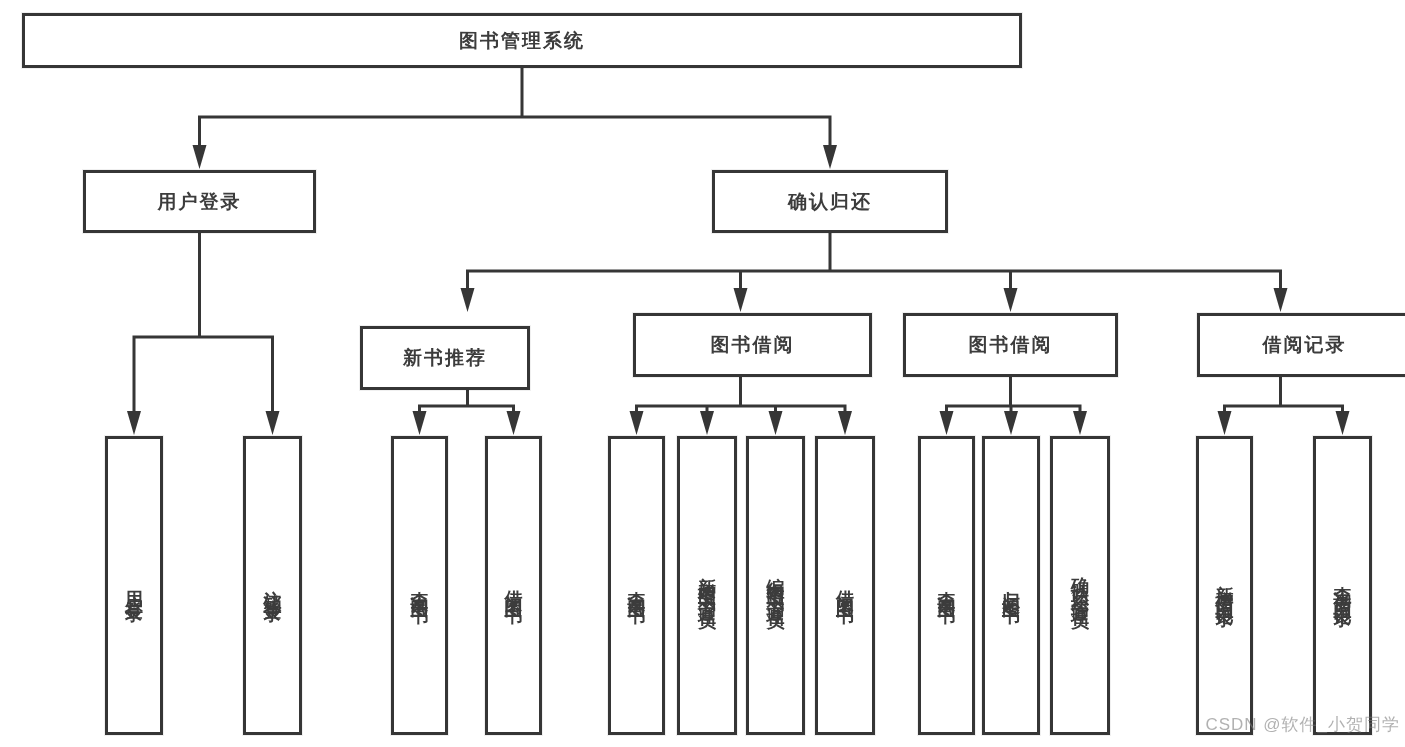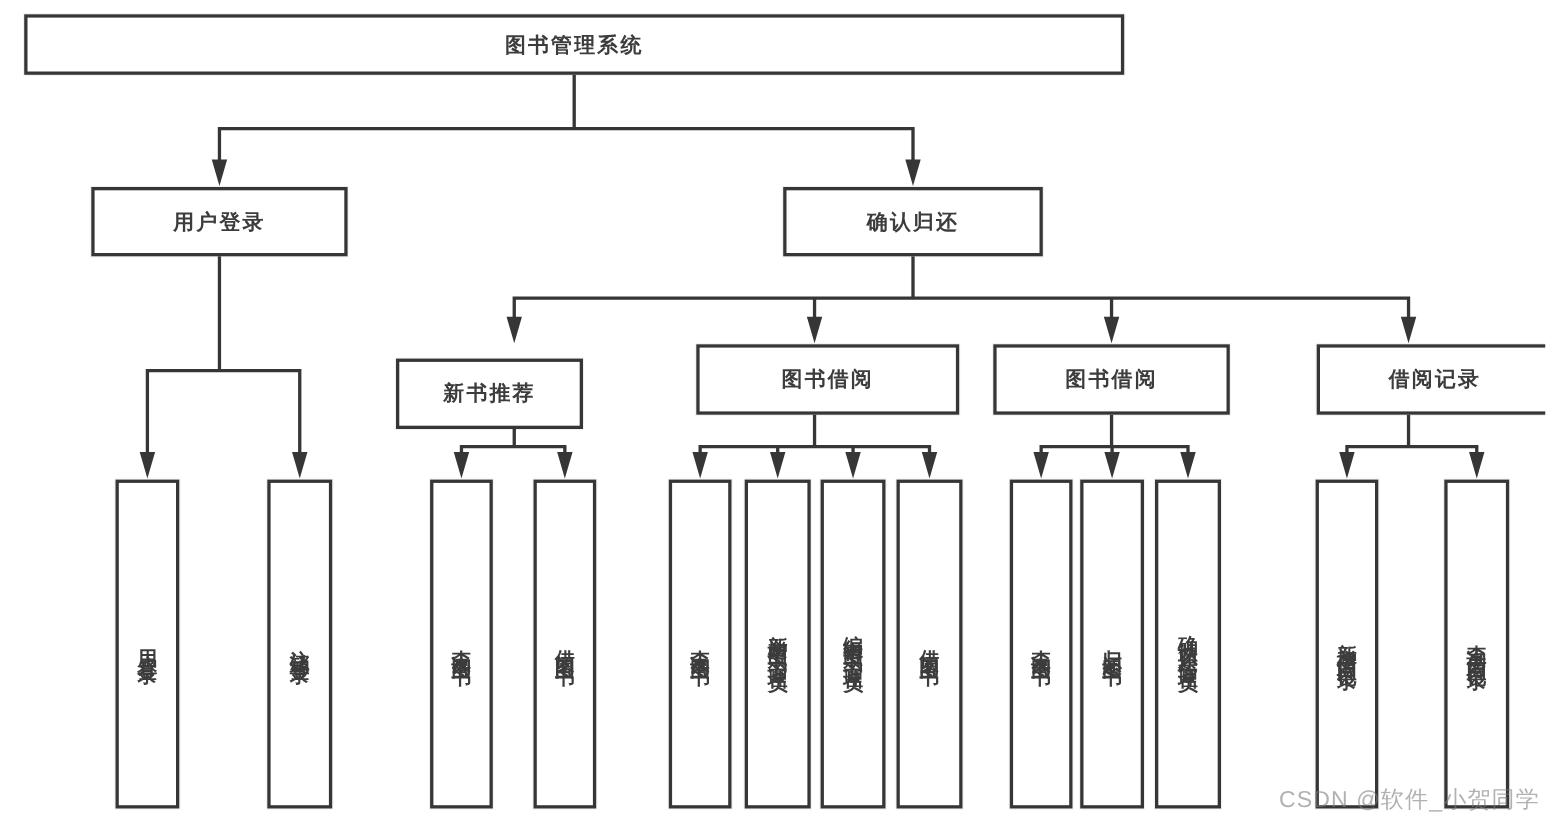--- a/index.html
+++ b/index.html
@@ -38,21 +38,21 @@
     text-orientation: mixed;
     font-size: 18px;
     line-height: 1;
     letter-spacing: 5px;
     white-space: normal;
   }
   .watermark {
     position: absolute;
     right: 5px;
     top: 713px;
-    font-size: 21px;
+    font-size: 17px;
     letter-spacing: 1px;
     color: var(--wm, rgba(125,125,125,0.60));
     pointer-events: none;
     white-space: nowrap;
   }
 </style>
 </head>
 <body>
 
 <div class="stage">

